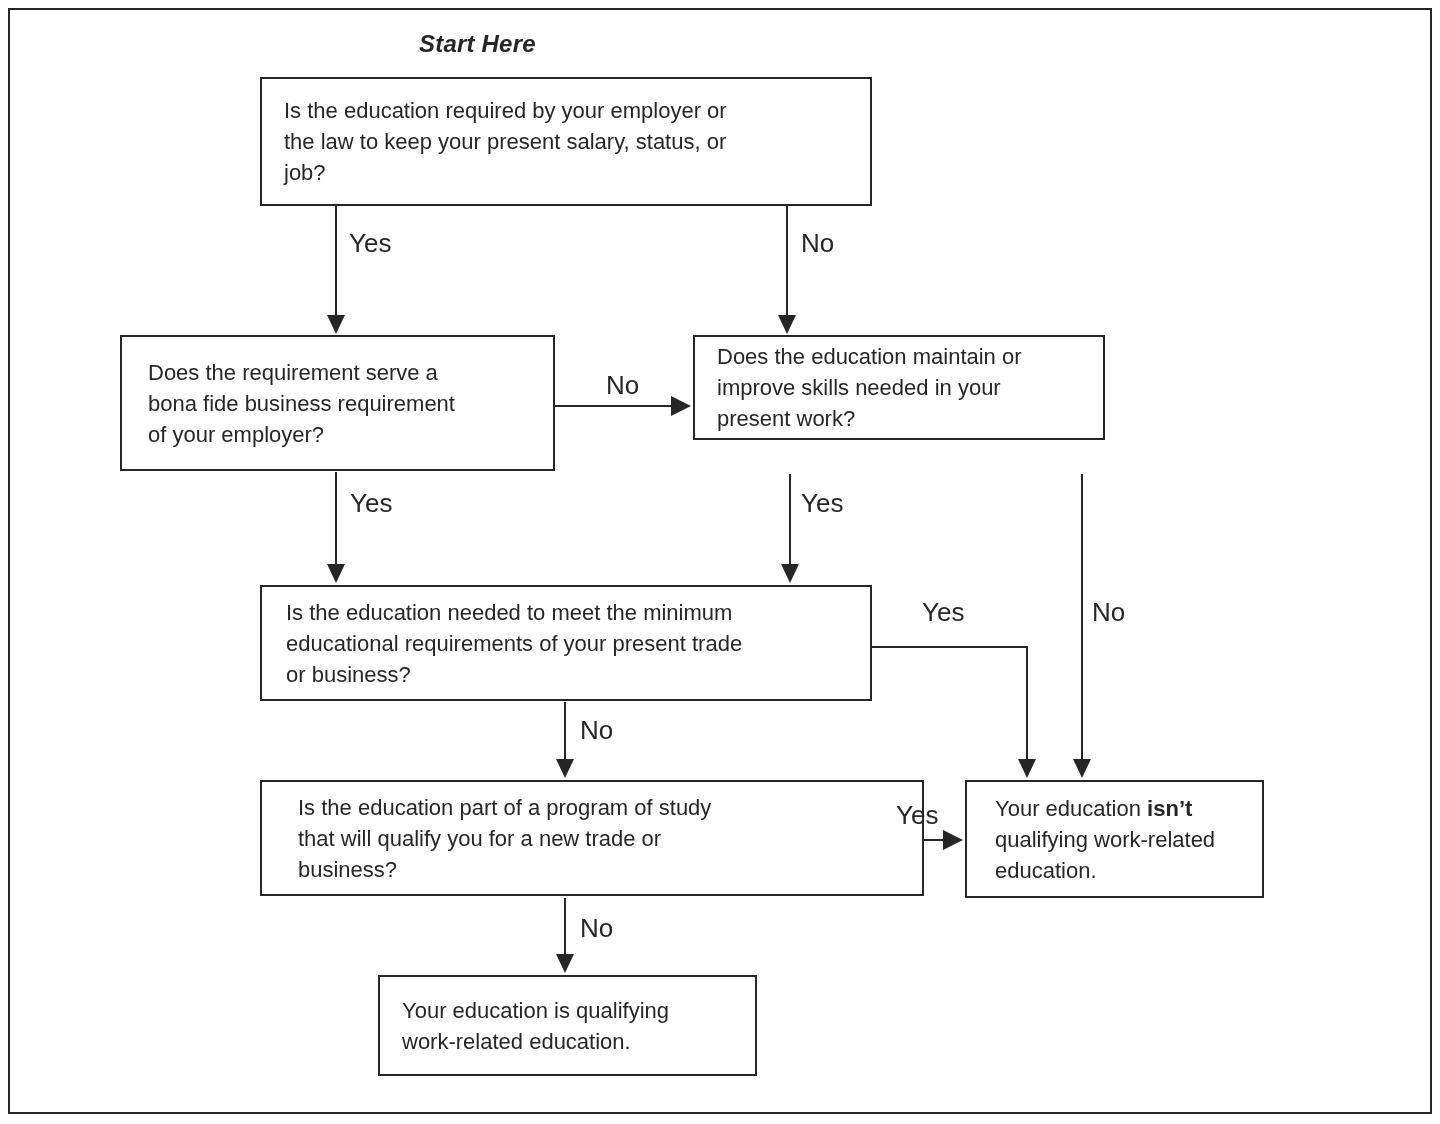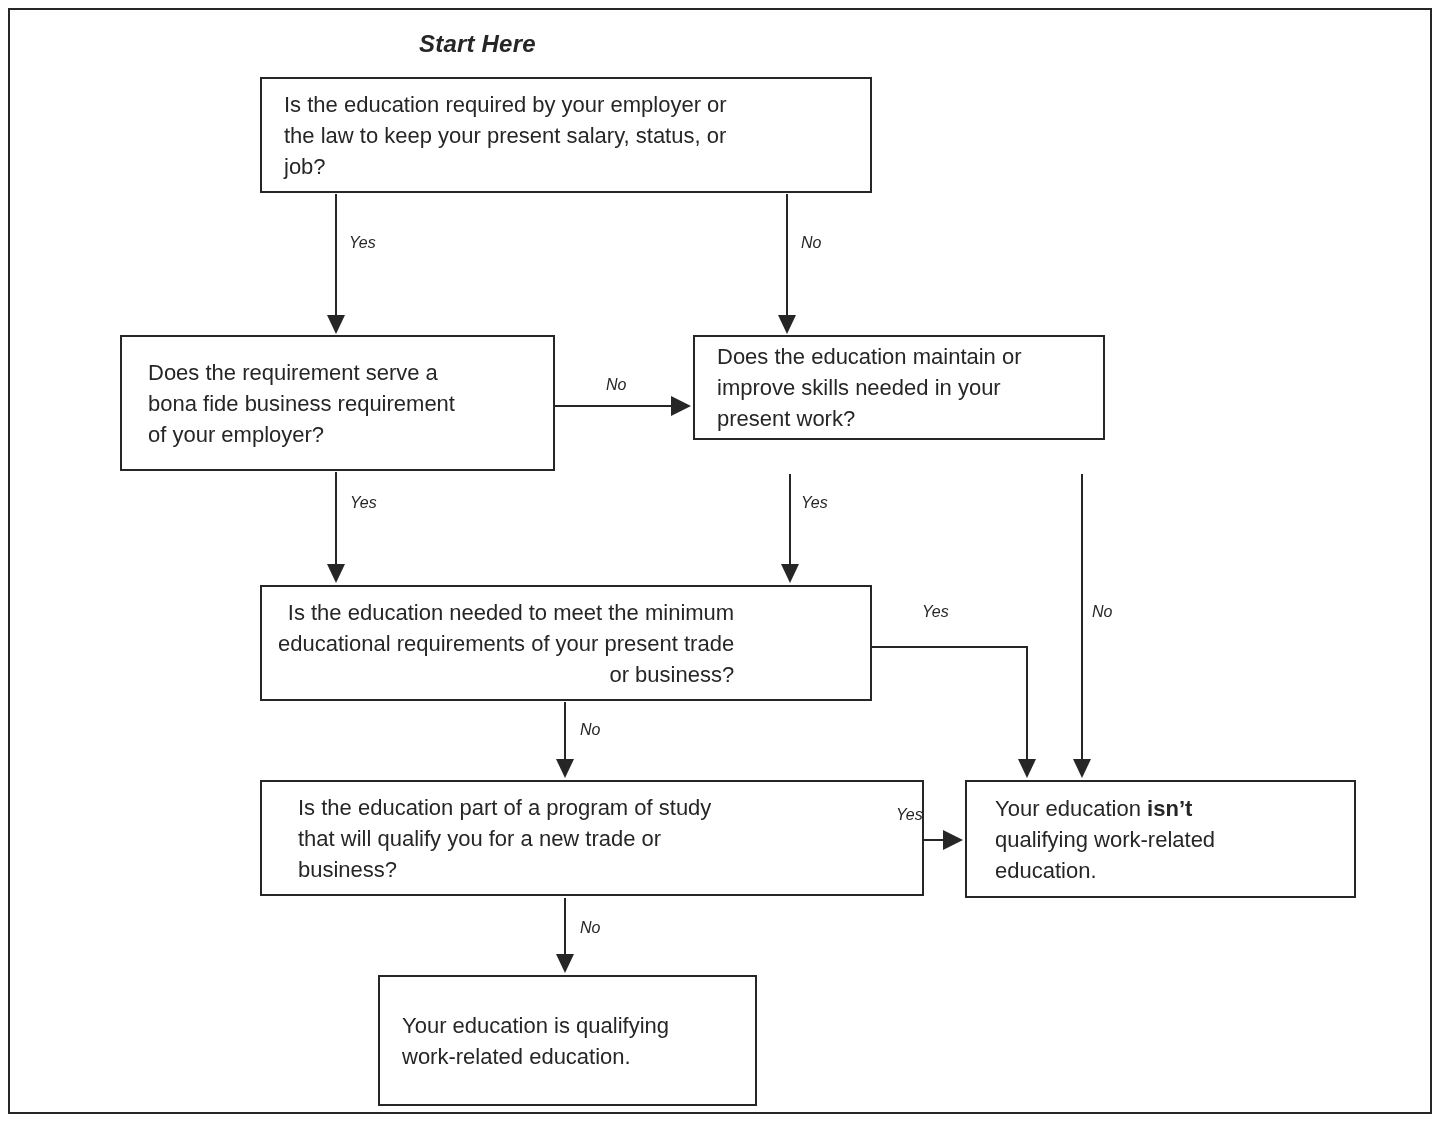--- a/index.html
+++ b/index.html
@@ -61,22 +61,21 @@
     align-items: center;
   }
   .node-text {
     white-space: pre-line;
     font-size: 22px;
     line-height: 31px;
     padding: 0 12px 0 22px;
   }
   .edge-label {
     position: absolute;
-    font-size: 16px;
-    font-style: italic;
+    font-size: 26px;
     line-height: 22px;
   }
 </style>
 </head>
 <body>
 
 <div class="canvas">
 
   <div class="frame"></div>
 
@@ -108,57 +107,57 @@
     <path d="M565,702 V759"></path>
     <polygon points="556,759 574,759 565,778"></polygon>
 
     <path d="M872,840 H943"></path>
     <polygon points="943,830 943,850 963,840"></polygon>
 
     <path d="M565,898 V954"></path>
     <polygon points="556,954 574,954 565,973"></polygon>
   </svg>
 
-  <div class="node" style="left:260px; top:77px; width:612px; height:116px;">
+  <div class="node" style="left:260px; top:77px; width:612px; height:129px;">
     <div class="node-text">Is the education required by your employer or
 the law to keep your present salary, status, or
 job?</div>
   </div>
 
   <div class="node" style="left:120px; top:335px; width:435px; height:136px;align-items:center;">
     <div class="node-text" style="padding-left:26px;">Does the requirement serve a
 bona fide business requirement
 of your employer?</div>
   </div>
 
   <div class="node" style="left:693px; top:335px; width:412px; height:105px;">
     <div class="node-text">Does the education maintain or
 improve skills needed in your
 present work?</div>
   </div>
 
   <div class="node" style="left:260px; top:585px; width:612px; height:116px;">
-    <div class="node-text" style="padding-left:16px;text-align:right;">Is the education needed to meet the minimum
+    <div class="node-text" style="padding-left:24px;">Is the education needed to meet the minimum
 educational requirements of your present trade
 or business?</div>
   </div>
 
   <div class="node" style="left:260px; top:780px; width:664px; height:116px;">
     <div class="node-text" style="padding-left:36px;">Is the education part of a program of study
 that will qualify you for a new trade or
 business?</div>
   </div>
 
-  <div class="node" style="left:965px; top:780px; width:391px; height:118px;">
+  <div class="node" style="left:965px; top:780px; width:299px; height:118px;">
     <div class="node-text" style="padding-left:28px;"><span>Your education </span><b>isn’t</b><span>
 qualifying work-related
 education.</span></div>
   </div>
 
-  <div class="node" style="left:378px; top:975px; width:379px; height:131px;">
+  <div class="node" style="left:378px; top:975px; width:379px; height:101px;">
     <div class="node-text">Your education is qualifying
 work-related education.</div>
   </div>
 
   <div class="edge-label" style="left:349px; top:232px;">Yes</div>
   <div class="edge-label" style="left:801px; top:232px;">No</div>
   <div class="edge-label" style="left:606px; top:374px;">No</div>
   <div class="edge-label" style="left:350px; top:492px;">Yes</div>
   <div class="edge-label" style="left:801px; top:492px;">Yes</div>
   <div class="edge-label" style="left:922px; top:601px;">Yes</div>

